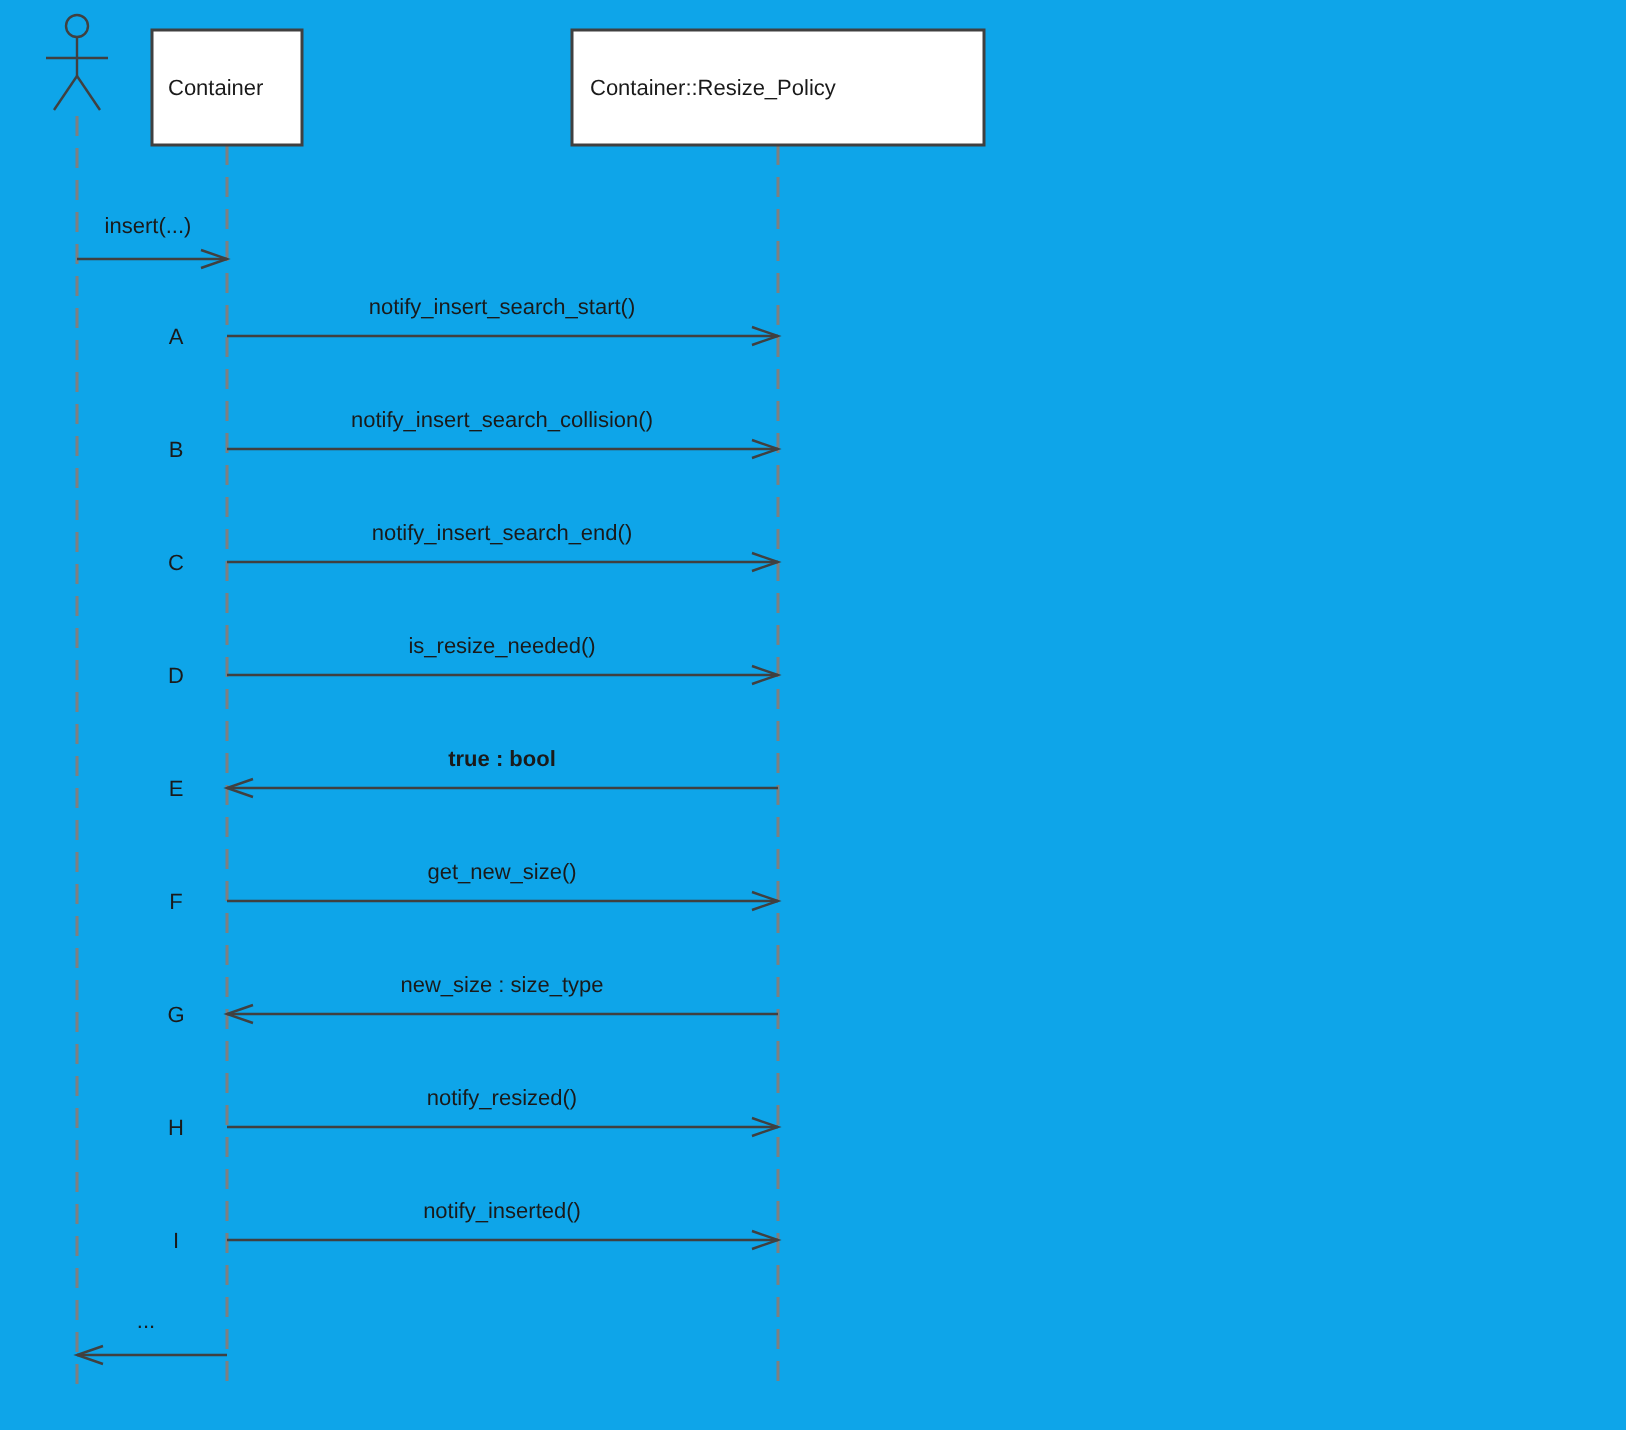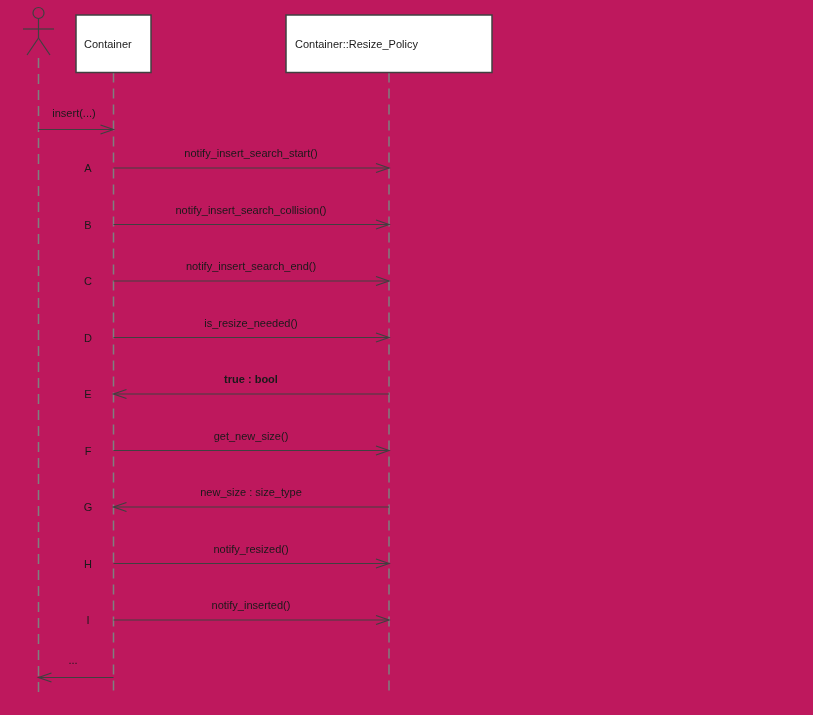--- a/index.html
+++ b/index.html
@@ -1,20 +1,20 @@
 <!DOCTYPE html>
 <html><head>
 <meta charset="utf-8">
 <style>
   html, body { margin: 0; padding: 0; background: #ffffff; }
   .canvas {
     position: relative;
     width: 813px;
     height: 715px;
-    background: #be185d;
+    background: #0ea5e9;
     font-family: "Liberation Sans", sans-serif;
   }
   svg { display: block; }
   text {
     font-family: "Liberation Sans", sans-serif;
     font-size: 11px;
     fill: #1a1a1a;
   }
   .msg-label { text-anchor: middle; }
   .msg-label.bold { font-weight: bold; }

